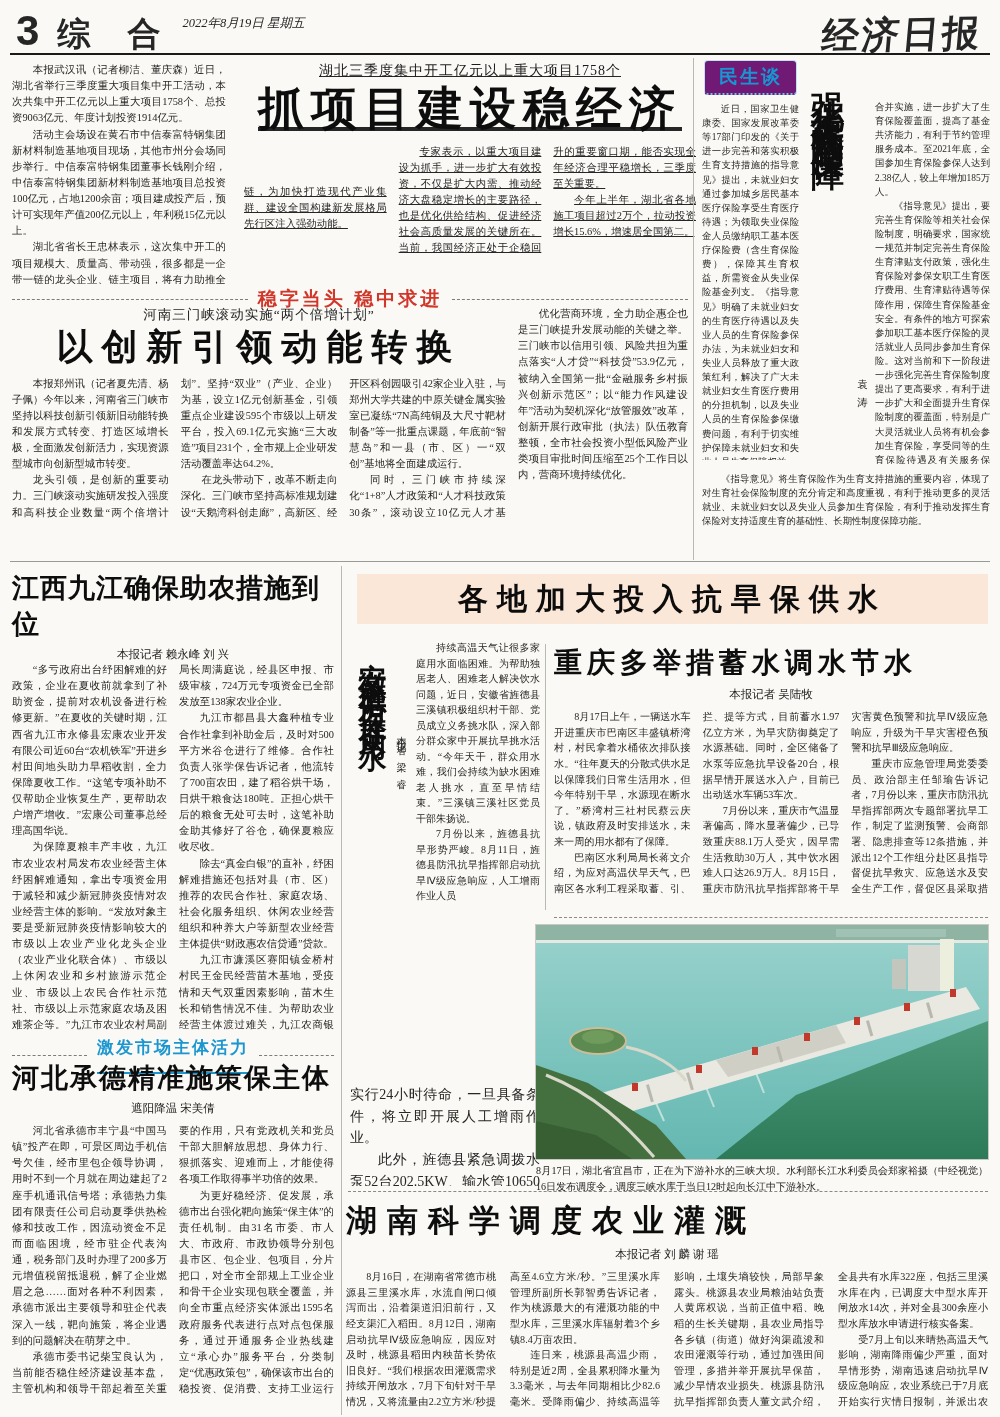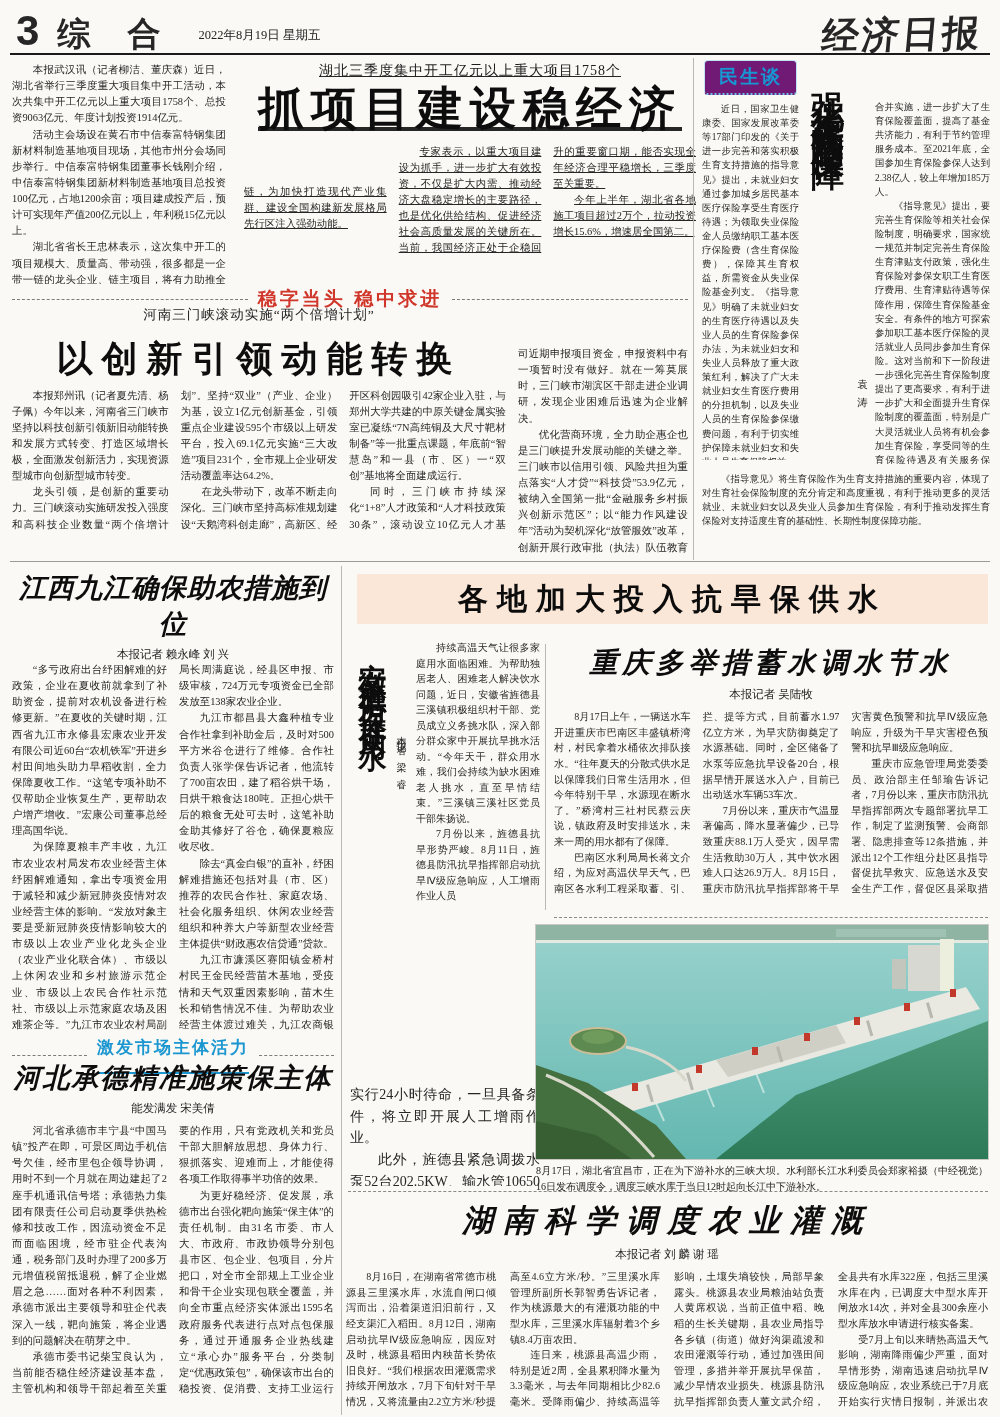--- a/index.html
+++ b/index.html
@@ -12,28 +12,28 @@
   .abs { position:absolute; }
   .hrule { border-top:2px solid #1a1a1a; }
   .thinrule { border-top:1px solid #9a9a96; }
   .dashrule { border-top:1px dashed #8a8a86; }
   .vrule { width:1px; background:#b9b9b4; }
 
   
   .header { display:flex; align-items:flex-end; }
   .pagenum { font-size:42px; font-weight:bold; font-family:"Liberation Sans",sans-serif; line-height:1; }
   .section-name { font-size:33px; font-weight:bold; letter-spacing:14px; margin-left:18px; line-height:1.05; font-family:"Liberation Sans",sans-serif; }
-  .edition-date { font-size:12.5px; margin-left:24px; padding-bottom:8px; color:#222; }
+  .edition-date { font-size:12.5px; margin-left:8px; padding-bottom:20px; color:#222;font-style:italic; }
   .masthead { font-size:37px; font-weight:bold; letter-spacing:3px; transform:skewX(-6deg) rotate(-1deg); font-family:"Liberation Serif",serif; }
 
   
   .kicker { text-align:center; font-size:14px; letter-spacing:1px; color:#1c1c1c; }
   .headline-xl { text-align:center; font-size:46px; font-weight:bold; letter-spacing:7px; line-height:1.08; font-family:"Liberation Sans",sans-serif; color:#0d0d0d; }
   .headline-lg { text-align:center; font-size:36px; font-weight:bold; letter-spacing:9px; line-height:1.1; font-family:"Liberation Sans",sans-serif; color:#0d0d0d; }
-  .headline-serif { text-align:center; font-weight:bold; font-family:"Liberation Serif",serif; color:#0d0d0d;font-style:italic; }
+  .headline-serif { font-weight:bold; font-family:"Liberation Serif",serif; color:#0d0d0d; }
   .byline { text-align:center; font-size:11.5px; margin-top:5px; color:#222; }
 
   
   .bt { font-size:10.4px; line-height:1.55; text-align:justify; overflow:hidden; }
   .bt p { text-indent:2em; margin:0; }
   .bt p.cont { text-indent:0;margin-top:40px; }
   .bt-sm { font-size:9.4px; line-height:1.5; }
   .cols2 { column-count:2; column-gap:12px; }
   .cols3 { column-count:3; column-gap:12px; }
   .cols4 { column-count:4; column-gap:14px; }
@@ -86,31 +86,30 @@
 
   <div class="abs flagline" style="left:12px; top:286px; width:676px;">
     <span class="dash"></span>
     <span class="flag-red">稳字当头 稳中求进</span>
     <span class="dash"></span>
   </div>
 
   <div class="abs" style="left:12px; top:306px; width:676px; height:252px; display:flex;">
     <div style="width:494px;">
       <div class="kicker" style="font-size:13.5px;">河南三门峡滚动实施“两个倍增计划”</div>
-      <div class="headline-lg" style="margin-top:15px;">以创新引领动能转换</div>
+      <div class="headline-lg" style="margin-top:3px;">以创新引领动能转换</div>
       <div class="bt cols3" style="margin-top:9px; height:160px;">
         <p>本报郑州讯（记者夏先清、杨子佩）今年以来，河南省三门峡市坚持以科技创新引领新旧动能转换和发展方式转变、打造区域增长极，全面激发创新活力，实现资源型城市向创新型城市转变。</p>
         <p>龙头引领，是创新的重要动力。三门峡滚动实施研发投入强度和高科技企业数量“两个倍增计划”。坚持“双业”（产业、企业）为基，设立1亿元创新基金，引领重点企业建设595个市级以上研发平台，投入69.1亿元实施“三大改造”项目231个，全市规上企业研发活动覆盖率达64.2%。</p>
         <p>在龙头带动下，改革不断走向深化。三门峡市坚持高标准规划建设“天鹅湾科创走廊”，高新区、经开区科创园吸引42家企业入驻，与郑州大学共建的中原关键金属实验室已凝练“7N高纯铜及大尺寸靶材制备”等一批重点课题，年底前“智慧岛”和一县（市、区）一“双创”基地将全面建成运行。</p>
         <p>同时，三门峡市持续深化“1+8”人才政策和“人才科技政策30条”，滚动设立10亿元人才基金，实施人才项目108个、落户院士工作站4个、引进高层次人才（团队）170个，带动航天芯片、新型储能设备等一批高新技术企业落地投产。</p>
 
       </div>
     </div>
     <div class="bt" style="width:170px; margin-left:12px; height:252px;">
-      <p class="cont">司近期申报项目资金，申报资料中有一项暂时没有做好。就在一筹莫展时，三门峡市湖滨区干部走进企业调研，发现企业困难后迅速为企业解决。</p>
       <p>优化营商环境，全力助企惠企也是三门峡提升发展动能的关键之举。三门峡市以信用引领、风险共担为重点落实“人才贷”“科技贷”53.9亿元，被纳入全国第一批“金融服务乡村振兴创新示范区”；以“能力作风建设年”活动为契机深化“放管服效”改革，创新开展行政审批（执法）队伍教育整顿，全市社会投资小型低风险产业类项目审批时间压缩至25个工作日以内，营商环境持续优化。</p>
 
     </div>
   </div>
 
   <div class="abs vrule" style="left:693px; top:58px; height:502px;"></div>
   <div class="abs" style="left:702px; top:60px; width:288px; height:498px; display:flex; flex-direction:column;">
     <div style="display:flex; height:408px;">
       <div style="width:97px;">
         <div style="text-align:center; margin-bottom:7px;">
@@ -154,21 +153,21 @@
     </div>
   </div>
 
   <div class="abs flagline" style="left:12px; top:1036px; width:322px;">
     <span class="dash"></span>
     <span class="flag-blue">激发市场主体活力</span>
     <span class="dash"></span>
   </div>
   <div class="abs" style="left:12px; top:1060px; width:322px;">
     <div class="headline-serif" style="font-size:27px; letter-spacing:2px;">河北承德精准施策保主体</div>
-    <div class="byline">能发满发  宋美倩</div>
+    <div class="byline">遮阳降温  宋美倩</div>
     <div class="bt cols2" style="margin-top:7px; height:276px;">
       <p>河北省承德市丰宁县“中国马镇”投产在即，可景区周边手机信号欠佳，经市里包企领导协调，用时不到一个月就在周边建起了2座手机通讯信号塔；承德热力集团有限责任公司启动夏季供热检修和技改工作，因流动资金不足而面临困境，经市驻企代表沟通，税务部门及时办理了200多万元增值税留抵退税，解了企业燃眉之急……面对各种不利因素，承德市派出主要领导和驻企代表深入一线，靶向施策，将企业遇到的问题解决在萌芽之中。</p>
       <p>承德市委书记柴宝良认为，当前能否稳住经济建设基本盘，主管机构和领导干部起着至关重要的作用，只有党政机关和党员干部大胆解放思想、身体力行、狠抓落实、迎难而上，才能使得各项工作取得事半功倍的效果。</p>
       <p>为更好稳经济、促发展，承德市出台强化靶向施策“保主体”的责任机制。由31名市委、市人大、市政府、市政协领导分别包县市区、包企业、包项目，分片把口，对全市全部规上工业企业和骨干企业实现包联全覆盖，并向全市重点经济实体派出1595名政府服务代表进行点对点包保服务，通过开通服务企业热线建立“承心办”服务平台，分类制定“优惠政策包”，确保该市出台的稳投资、促消费、支持工业运行等11个方面、83条措施落到实处。</p>
 
     </div>
   </div>
 
   <div class="abs peach-banner" style="left:357px; top:574px; width:631px; height:50px; line-height:50px;">各地加大投入抗旱保供水</div>
 

